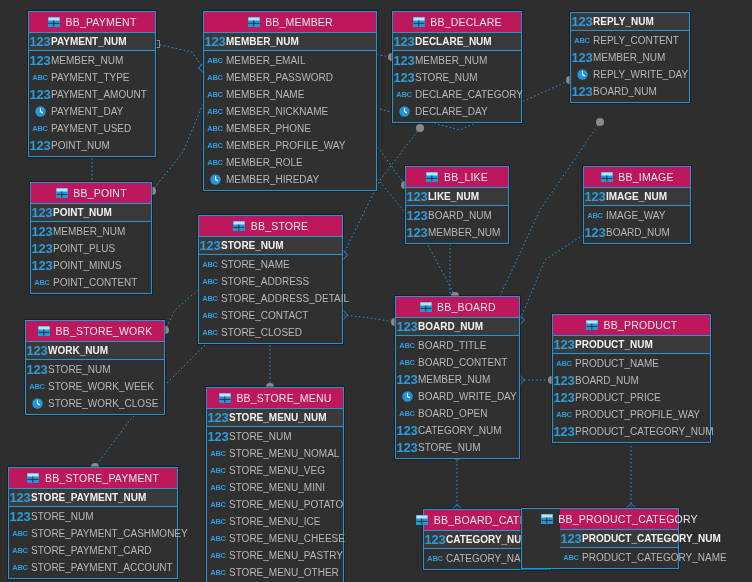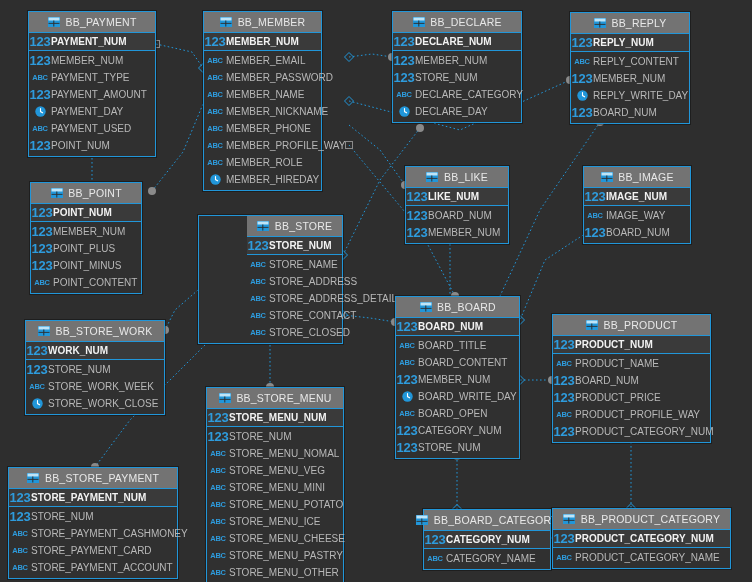--- a/index.html
+++ b/index.html
@@ -14,21 +14,21 @@
   #wires{position:absolute;left:0;top:0;width:752px;height:582px;pointer-events:none;}
 
   .table{
     position:absolute;
     border:1px solid #2196d9;
     background:#303030;
     box-sizing:border-box;
     box-shadow:0 0 0 1px rgba(0,0,0,.35);
   }
   .thead{
-    background:#737373;
+    background:#be185d;
     height:20px;
     display:flex;align-items:center;justify-content:center;
     gap:5px;
     border-bottom:1px solid #2196d9;
   }
   .tname{
     color:#e8e8e8;font-size:10.5px;letter-spacing:.2px;white-space:nowrap;
   }
   .tbl-icon{width:12px;height:10px;flex:none;display:block;}
 
@@ -161,21 +161,21 @@
             <span class="cname">PAYMENT_USED</span>
           </div>
           <div class="row">
             <span class="ic">
               <span class="txt123">123</span>
             </span>
             <span class="cname">POINT_NUM</span>
           </div>
         </div>
       </div>
-      <div class="table" style="left: 203px; top: 11px; width: 119px;">
+      <div class="table" style="left: 203px; top: 11px; width: 174px;">
         <div class="thead">
           <span class="ic" style="width: 13px;">
             <svg class="tbl-icon" viewBox="0 0 12 10">
               <rect x="0.5" y="0.5" width="11" height="9" fill="#2196d9" stroke="#2196d9"></rect>
               <rect x="0.5" y="0.5" width="11" height="3" fill="#bfe4f7"></rect>
               <line x1="5.8" y1="3.5" x2="5.8" y2="9.5" stroke="#2e2e2e" stroke-width="1"></line>
               <line x1="0.5" y1="6.4" x2="11.5" y2="6.4" stroke="#2e2e2e" stroke-width="0.9"></line>
             </svg>
           </span>
           <span class="tname">BB_MEMBER</span>
@@ -286,31 +286,20 @@
               <svg width="11" height="11" viewBox="0 0 11 11">
                 <circle cx="5.5" cy="5.5" r="5.2" fill="#2196d9"></circle>
                 <path d="M5.5 2.6 L5.5 5.6 L7.6 6.8" stroke="#ffffff" stroke-width="1.1" fill="none" stroke-linecap="round"></path>
               </svg>
             </span>
             <span class="cname">DECLARE_DAY</span>
           </div>
         </div>
       </div>
       <div class="table" style="left: 570px; top: 12px; width: 120px;">
-        <div class="thead">
-          <span class="ic" style="width: 13px;">
-            <svg class="tbl-icon" viewBox="0 0 12 10">
-              <rect x="0.5" y="0.5" width="11" height="9" fill="#2196d9" stroke="#2196d9"></rect>
-              <rect x="0.5" y="0.5" width="11" height="3" fill="#bfe4f7"></rect>
-              <line x1="5.8" y1="3.5" x2="5.8" y2="9.5" stroke="#2e2e2e" stroke-width="1"></line>
-              <line x1="0.5" y1="6.4" x2="11.5" y2="6.4" stroke="#2e2e2e" stroke-width="0.9"></line>
-            </svg>
-          </span>
-          <span class="tname">BB_REPLY</span>
-        </div>
         <div class="pkrow">
           <div class="row">
             <span class="ic">
               <span class="txt123">123</span>
             </span>
             <span class="cname">REPLY_NUM</span>
           </div>
         </div>
         <div class="body-rows">
           <div class="row">
@@ -335,21 +324,21 @@
             <span class="cname">REPLY_WRITE_DAY</span>
           </div>
           <div class="row">
             <span class="ic">
               <span class="txt123">123</span>
             </span>
             <span class="cname">BOARD_NUM</span>
           </div>
         </div>
       </div>
-      <div class="table" style="left: 30px; top: 182px; width: 112px;">
+      <div class="table" style="left: 30px; top: 182px; width: 122px;">
         <div class="thead">
           <span class="ic" style="width: 13px;">
             <svg class="tbl-icon" viewBox="0 0 12 10">
               <rect x="0.5" y="0.5" width="11" height="9" fill="#2196d9" stroke="#2196d9"></rect>
               <rect x="0.5" y="0.5" width="11" height="3" fill="#bfe4f7"></rect>
               <line x1="5.8" y1="3.5" x2="5.8" y2="9.5" stroke="#2e2e2e" stroke-width="1"></line>
               <line x1="0.5" y1="6.4" x2="11.5" y2="6.4" stroke="#2e2e2e" stroke-width="0.9"></line>
             </svg>
           </span>
           <span class="tname">BB_POINT</span>
@@ -452,21 +441,21 @@
             <span class="cname">IMAGE_WAY</span>
           </div>
           <div class="row">
             <span class="ic">
               <span class="txt123">123</span>
             </span>
             <span class="cname">BOARD_NUM</span>
           </div>
         </div>
       </div>
-      <div class="table" style="left: 198px; top: 215px; width: 145px; padding-left: 48px;">
+      <div class="table" style="left: 198px; top: 215px; width: 145px;">
         <div class="thead">
           <span class="ic" style="width: 13px;">
             <svg class="tbl-icon" viewBox="0 0 12 10">
               <rect x="0.5" y="0.5" width="11" height="9" fill="#2196d9" stroke="#2196d9"></rect>
               <rect x="0.5" y="0.5" width="11" height="3" fill="#bfe4f7"></rect>
               <line x1="5.8" y1="3.5" x2="5.8" y2="9.5" stroke="#2e2e2e" stroke-width="1"></line>
               <line x1="0.5" y1="6.4" x2="11.5" y2="6.4" stroke="#2e2e2e" stroke-width="0.9"></line>
             </svg>
           </span>
           <span class="tname">BB_STORE</span>
@@ -823,21 +812,21 @@
         </div>
         <div class="body-rows">
           <div class="row">
             <span class="ic">
               <span class="txtabc">ABC</span>
             </span>
             <span class="cname">CATEGORY_NAME</span>
           </div>
         </div>
       </div>
-      <div class="table" style="left: 552px; top: 508px; width: 179px;">
+      <div class="table" style="left: 521px; top: 508px; width: 158px; padding-left: 38px;">
         <div class="thead">
           <span class="ic" style="width: 13px;">
             <svg class="tbl-icon" viewBox="0 0 12 10">
               <rect x="0.5" y="0.5" width="11" height="9" fill="#2196d9" stroke="#2196d9"></rect>
               <rect x="0.5" y="0.5" width="11" height="3" fill="#bfe4f7"></rect>
               <line x1="5.8" y1="3.5" x2="5.8" y2="9.5" stroke="#2e2e2e" stroke-width="1"></line>
               <line x1="0.5" y1="6.4" x2="11.5" y2="6.4" stroke="#2e2e2e" stroke-width="0.9"></line>
             </svg>
           </span>
           <span class="tname">BB_PRODUCT_CATEGORY</span>

